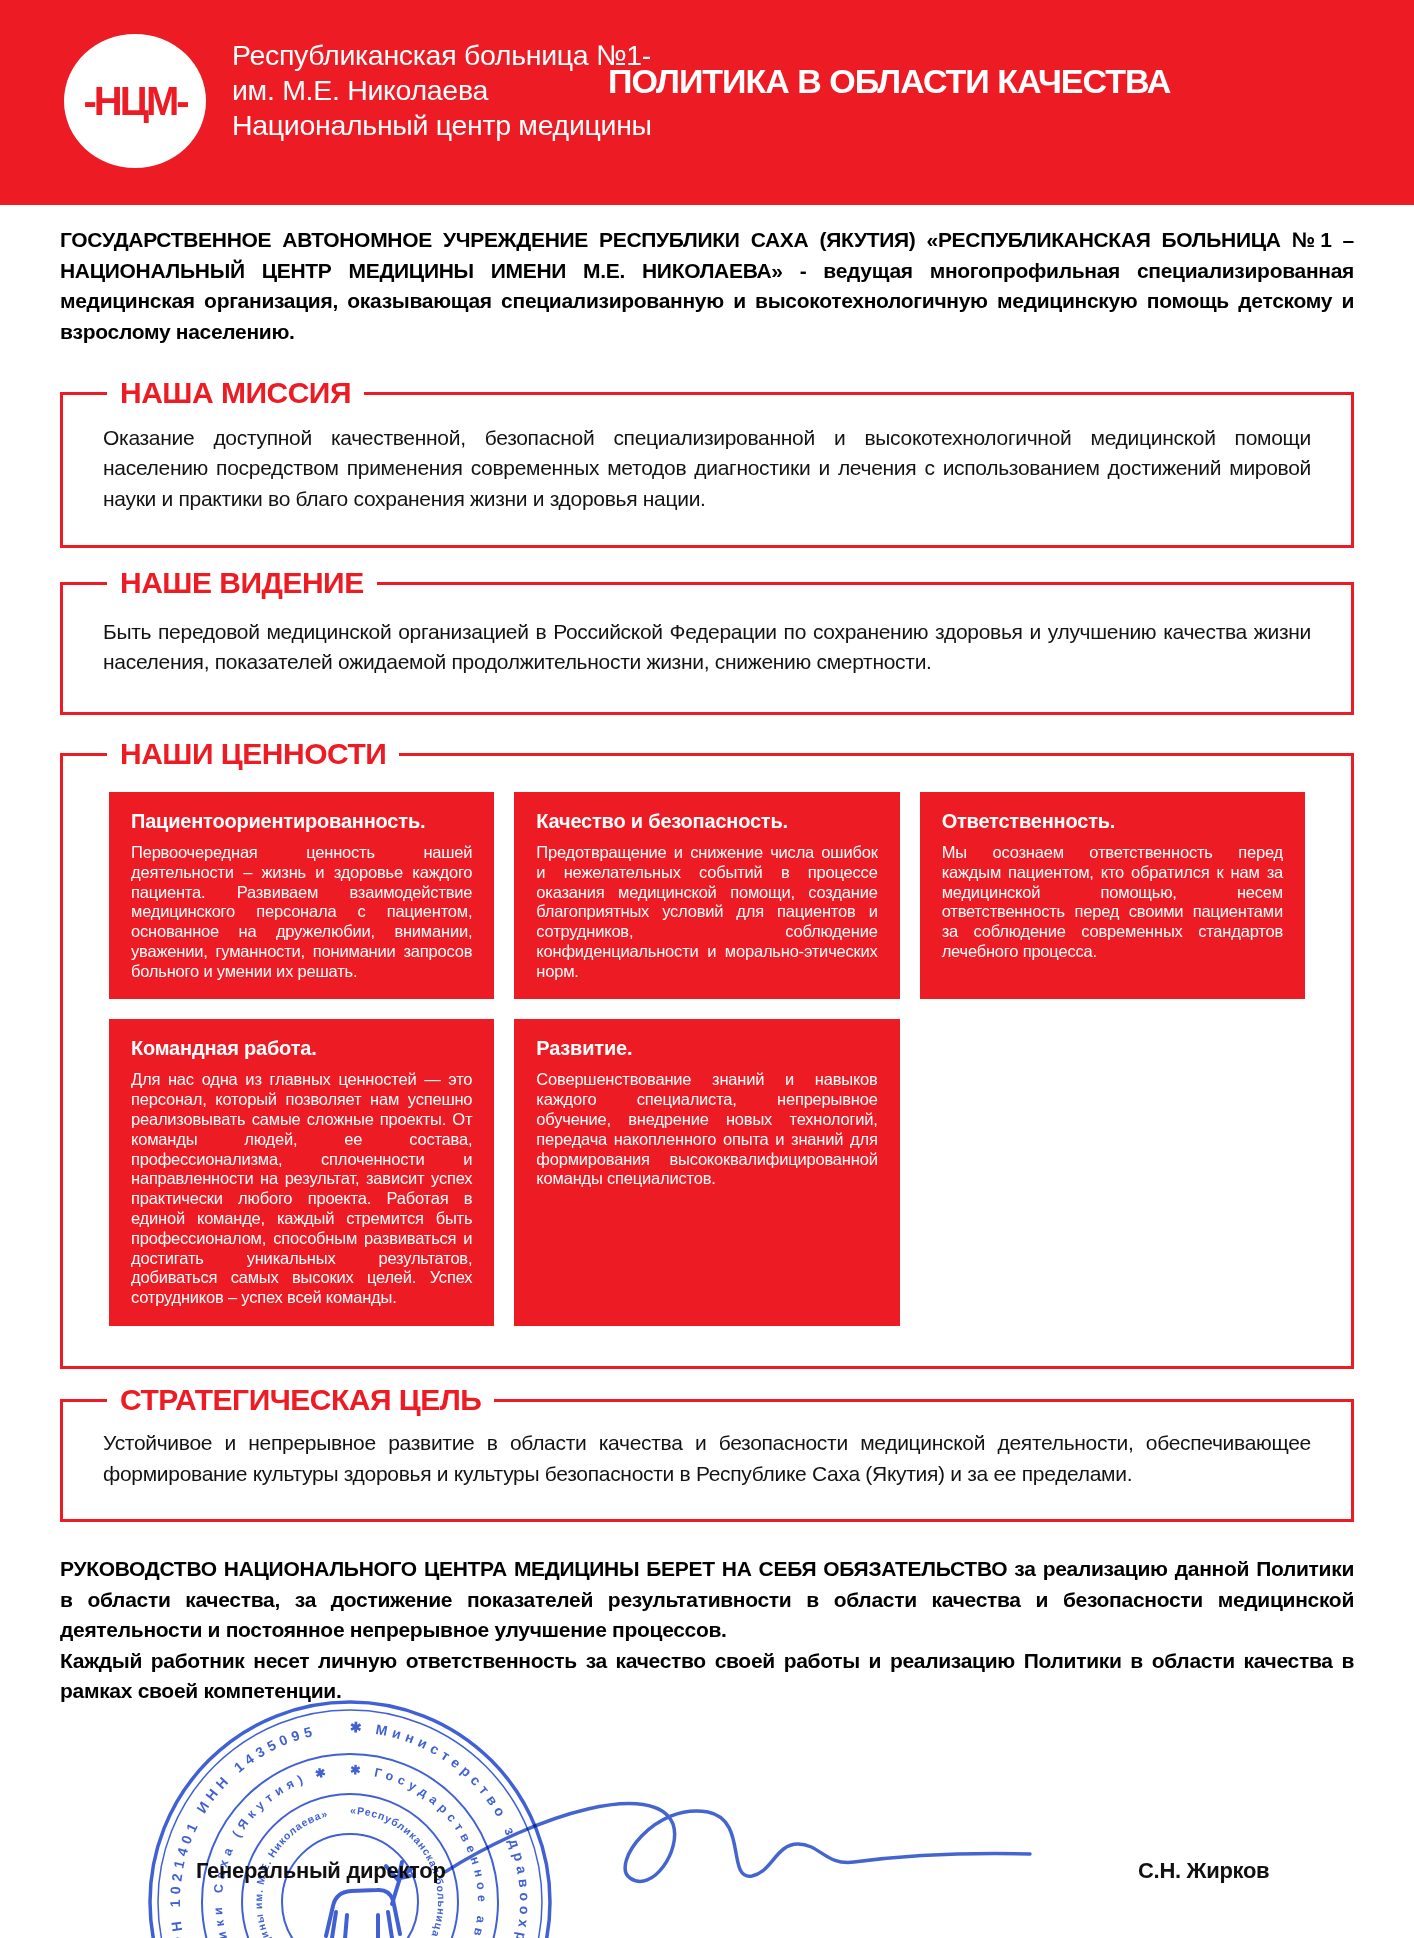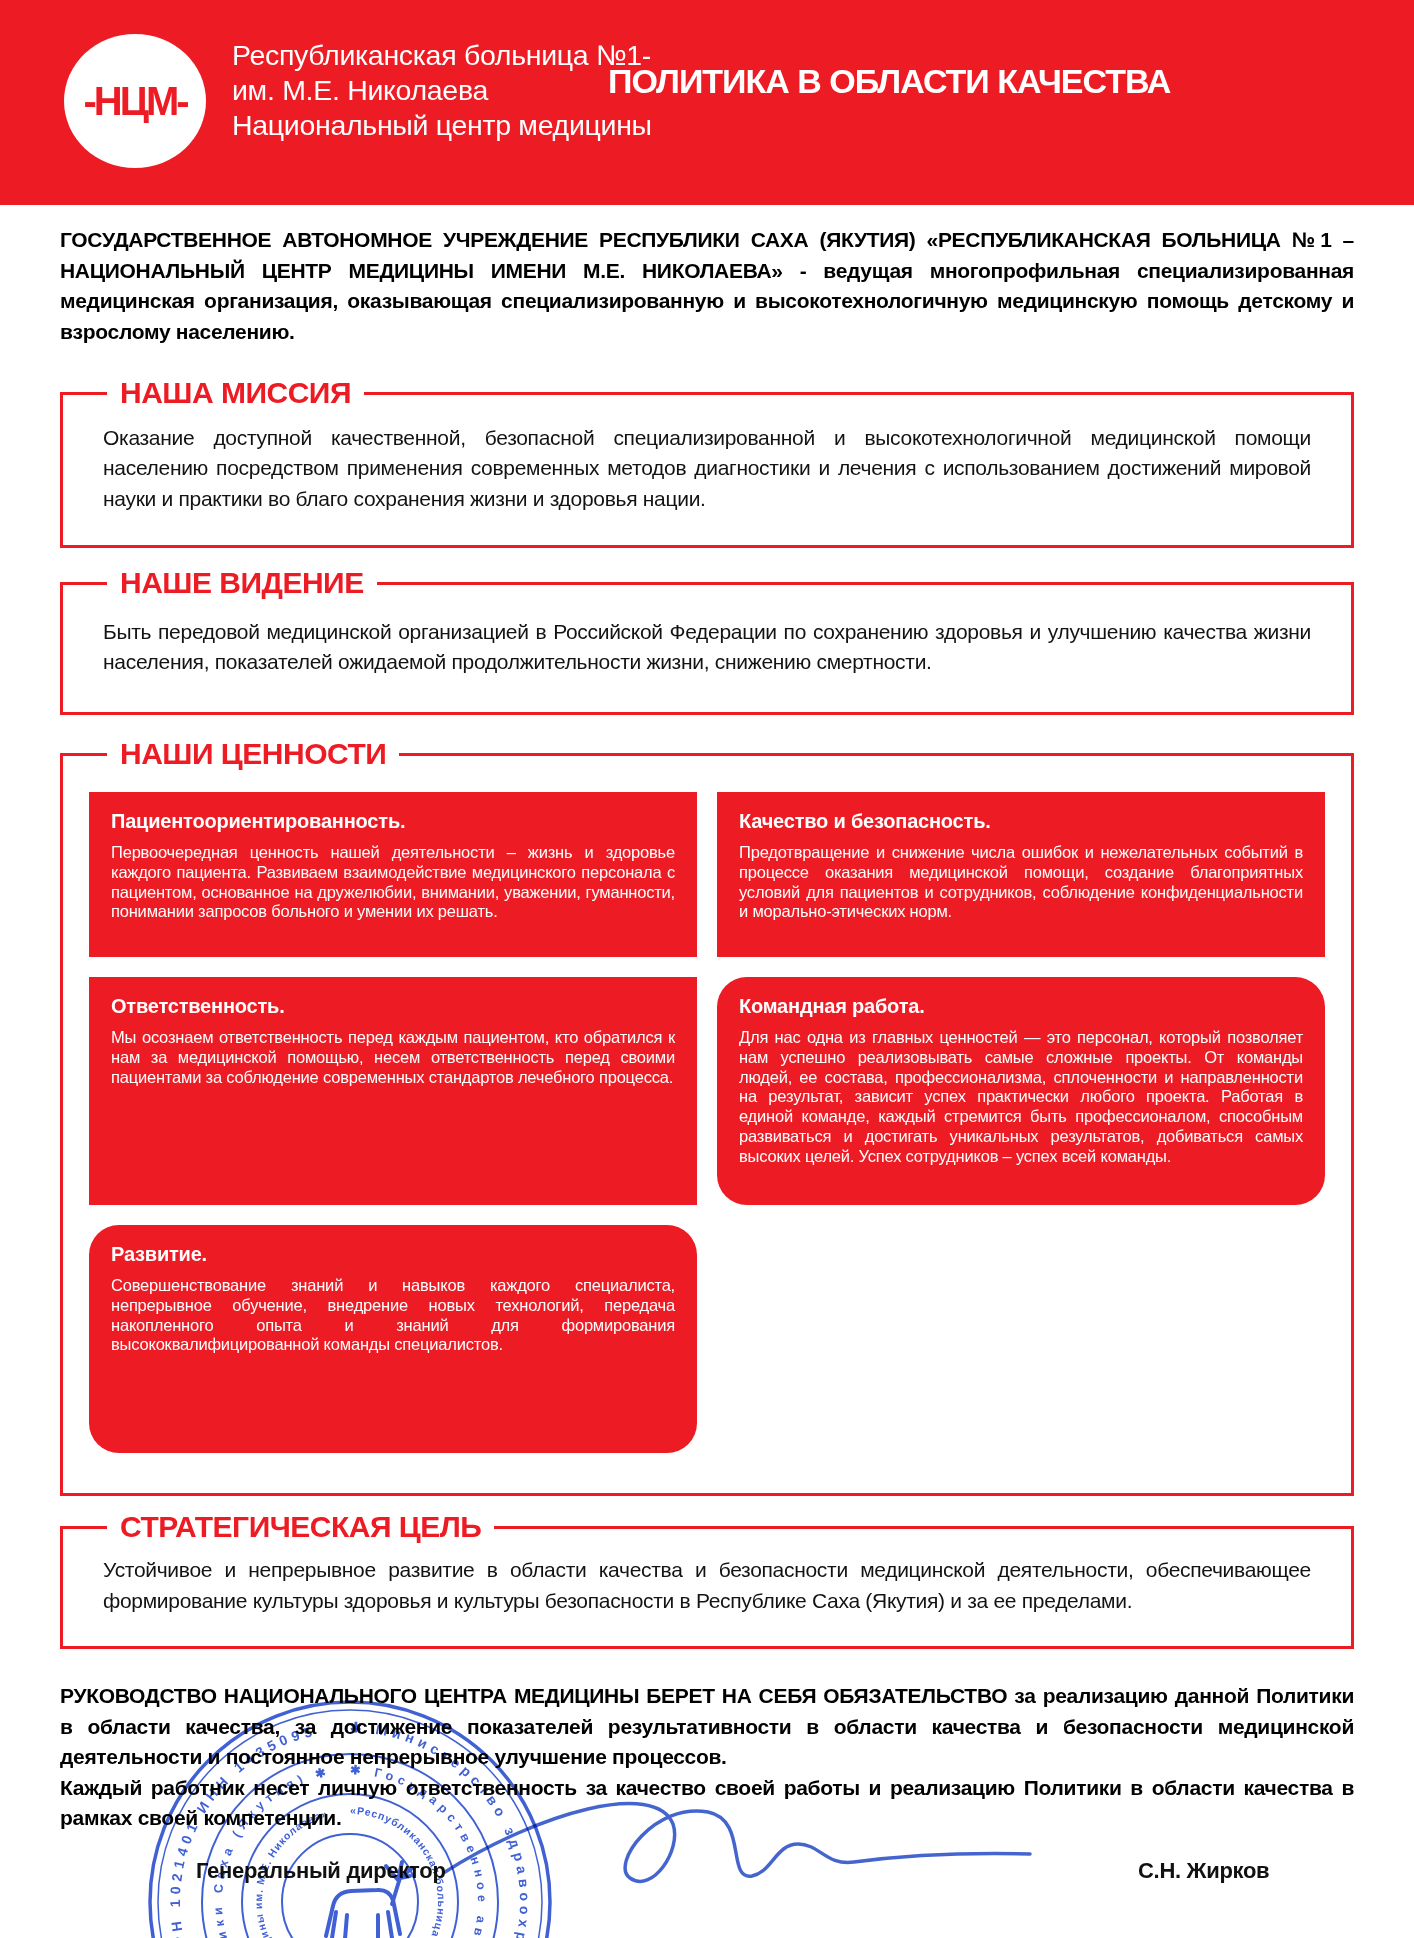--- a/index.html
+++ b/index.html
@@ -31,27 +31,27 @@
   .box-text{font-size:21px;line-height:1.46;text-align:justify;color:#131313;letter-spacing:-0.3px;margin:0;}
   .mission{margin-top:44px;}
   .mission .section-body{padding:28px 40px 30px;}
   .vision{margin-top:34px;}
   .vision .section-body{padding:32px 40px 34px;}
   .goal{margin-top:30px;}
   .goal .section-body{padding:26px 40px 30px;}
 
   
   .values{margin-top:38px;}
-  .cards{padding:36px 26px 40px;display:grid;grid-template-columns:1fr 1fr;column-gap:16px;row-gap:24px;gap:20px;}
+  .cards{padding:36px 46px 40px;display:grid;grid-template-columns:1fr 1fr 1fr;column-gap:16px;row-gap:24px;gap:20px;}
   .card{background:var(--red);color:#fff;padding:18px 22px;}
   .card h3{margin:0 0 10px;font-size:20px;font-weight:700;letter-spacing:-0.2px;}
   .card p{margin:0;font-size:16.5px;line-height:1.2;text-align:justify;letter-spacing:-0.2px;}
   .card.r1{min-height:165px;}
   .card.r2{min-height:162px;}
-  .card.r3{min-height:228px;border-radius:30px;}
+  .card.r3{min-height:228px;}
 
   
   .commitment{margin:32px 60px 0;font-weight:700;font-size:21px;line-height:1.45;text-align:justify;
         color:#000;letter-spacing:-0.3px;}
   .commitment p{margin:0;}
 
   
   .director{position:absolute;left:196px;top:1858px;font-size:22px;font-weight:700;letter-spacing:-0.3px;color:#111;}
   .signer{position:absolute;left:1138px;top:1858px;font-size:22px;font-weight:700;letter-spacing:-0.3px;color:#111;}
   .signature{position:absolute;left:430px;top:1772px;mix-blend-mode:multiply;opacity:.88;}

